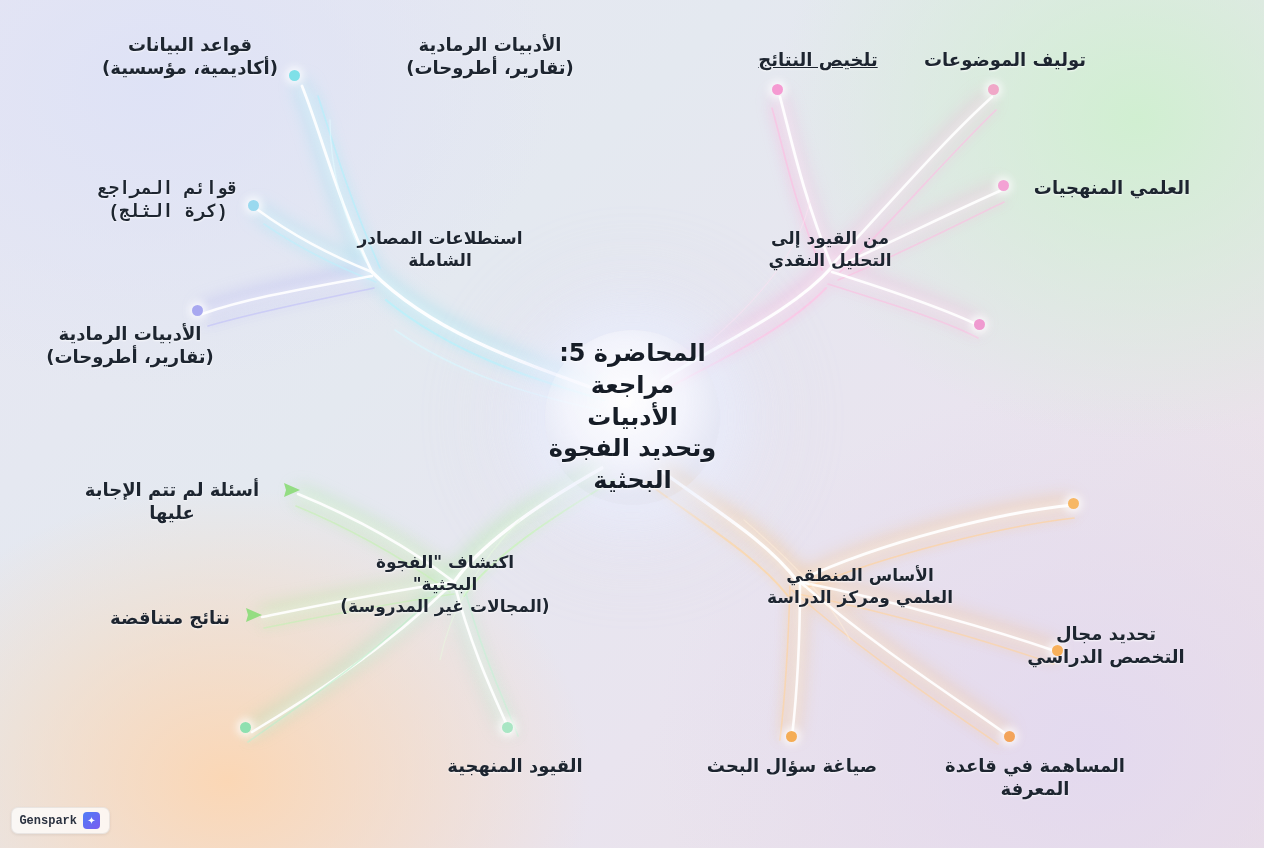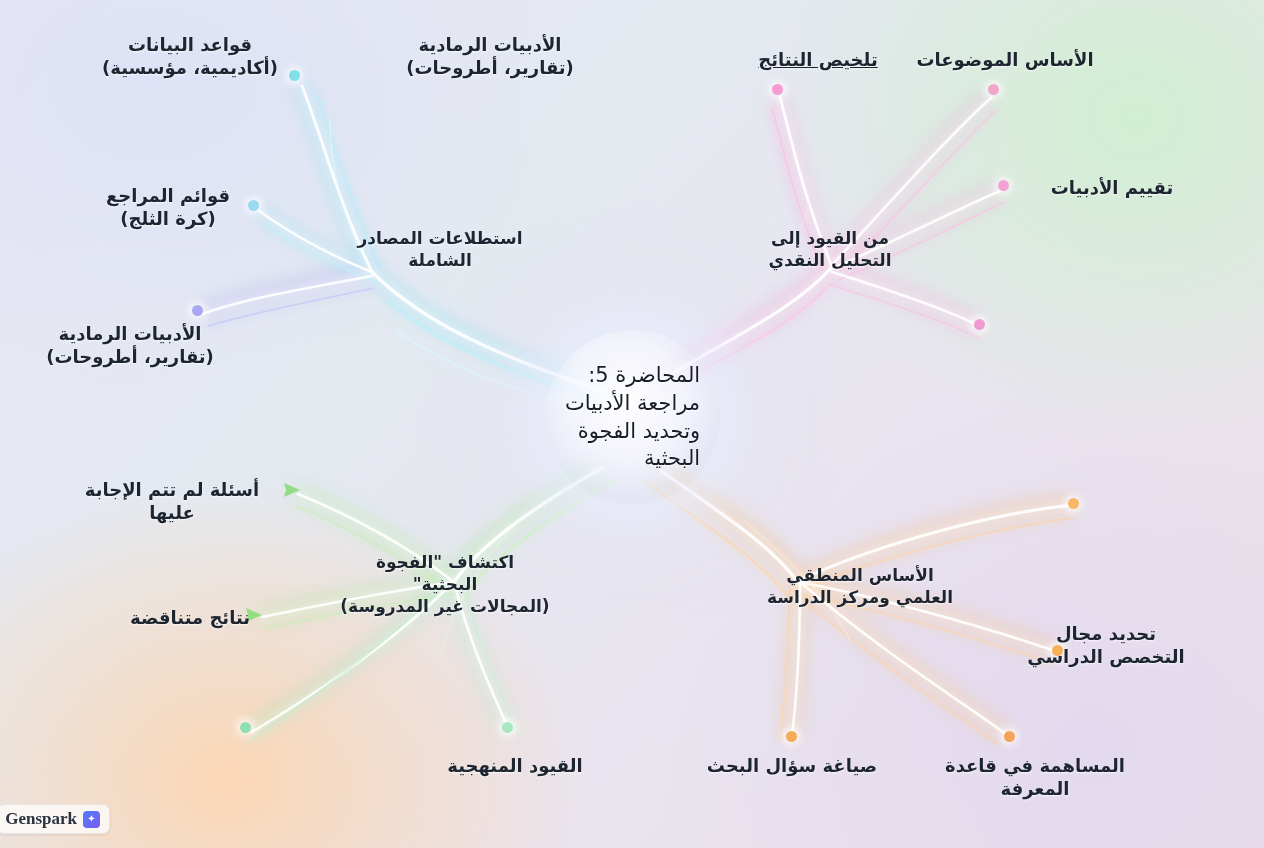--- a/index.html
+++ b/index.html
@@ -32,42 +32,42 @@
 
   .center-bubble{
     position:absolute;
     left:545px;top:330px;width:175px;height:175px;
     border-radius:50%;
     background:radial-gradient(circle at 46% 40%, rgba(255,255,255,0.95) 0%, rgba(246,247,255,0.78) 42%, rgba(226,232,250,0.45) 68%, rgba(222,228,248,0.06) 100%);
     box-shadow:0 0 45px 24px rgba(235,240,255,0.55), 0 0 90px 45px rgba(226,226,248,0.30);
     display:flex;align-items:center;justify-content:center;
   }
   .center-text{
-    color:#161d27;font-weight:400;font-size:21px;line-height:1.32;white-space:pre-line;
+    color:#161d27;font-weight:700;font-size:24px;line-height:1.32;text-align:center;white-space:pre-line;
     text-shadow:0 1px 2px rgba(255,255,255,0.85);
   }
 
   .dot{position:absolute;width:11px;height:11px;border-radius:50%;
        box-shadow:0 0 9px 3px rgba(255,255,255,0.85);}
 
   .watermark{
     position:absolute;right:1154px;bottom:14px;
     display:flex;align-items:center;gap:6px;
     background:rgba(255,255,255,0.72);
     border:1px solid rgba(0,0,0,0.07);
     border-radius:7px;padding:4px 9px 4px 7px;
     box-shadow:0 1px 3px rgba(0,0,0,0.08);
   }
   .wm-icon{
     width:17px;height:17px;border-radius:4px;
     background:linear-gradient(135deg,#4f7df6,#7a5bf0);
     display:flex;align-items:center;justify-content:center;
     color:#fff;font-size:10px;line-height:1;font-weight:700;
   }
-  .wm-text{font-size:17px;color:#2b3240;font-weight:600;font-family:Liberation Serif, serif;}
+  .wm-text{font-size:12px;color:#2b3240;font-weight:600;font-family:Liberation Mono, monospace;}
 </style>
 </head>
 <body>
 
 <div id="canvas">
 
   <svg class="wires" viewBox="0 0 1264 848" xmlns="http://www.w3.org/2000/svg">
     <defs>
       <filter id="glow" x="-60%" y="-60%" width="220%" height="220%">
         <feGaussianBlur stdDeviation="5" result="b"></feGaussianBlur>
@@ -179,38 +179,38 @@
   <div class="node-label lvl1" style="left:330px;top:228px;width:220px;">استطلاعات المصادر
 الشاملة</div>
   <div class="dot" style="left:289px;top:70px;background:#7fe0e8;"></div>
   <div class="node-label lvl2" style="left:80px;top:33px;width:220px;">قواعد البيانات
 (أكاديمية، مؤسسية)</div>
 
   <div class="node-label lvl2" style="left:390px;top:33px;width:200px;">الأدبيات الرمادية
 (تقارير، أطروحات)</div>
 
   <div class="dot" style="left:248px;top:200px;background:#9ad9ef;"></div>
-  <div class="node-label lvl2" style="left:88px;top:184px;width:160px;">قوائم المراجع
+  <div class="node-label lvl2" style="left:88px;top:178px;width:160px;font-family:Liberation Mono, monospace;">قوائم المراجع
 (كرة الثلج)</div>
 
   <div class="dot" style="left:192px;top:305px;background:#a8a8f0;"></div>
   <div class="node-label lvl2" style="left:30px;top:322px;width:200px;">الأدبيات الرمادية
 (تقارير، أطروحات)</div>
 
   <div class="node-label lvl1" style="left:730px;top:228px;width:200px;">من القيود إلى
 التحليل النقدي</div>
 
   <div class="dot" style="left:772px;top:84px;background:#f59ad2;"></div>
   <div class="node-label lvl2" style="left:728px;top:48px;width:180px;text-decoration:underline;">تلخيص النتائج</div>
 
   <div class="dot" style="left:988px;top:84px;background:#f0a8c8;"></div>
-  <div class="node-label lvl2" style="left:910px;top:48px;width:190px;">الأساس الموضوعات</div>
+  <div class="node-label lvl2" style="left:910px;top:48px;width:190px;">توليف الموضوعات</div>
 
   <div class="dot" style="left:998px;top:180px;background:#f3a2d4;"></div>
-  <div class="node-label lvl2" style="left:1022px;top:176px;width:180px;">تقييم الأدبيات</div>
+  <div class="node-label lvl2" style="left:1022px;top:176px;width:180px;">العلمي المنهجيات</div>
 
   <div class="dot" style="left:974px;top:319px;background:#ef9ad0;"></div>
 
   <div class="node-label lvl1" style="left:740px;top:565px;width:240px;">الأساس المنطقي
 العلمي ومركز الدراسة</div>
 
   <div class="dot" style="left:1068px;top:498px;background:#f7b764;"></div>
 
   <div class="dot" style="left:1052px;top:645px;background:#f7b05a;"></div>
   <div class="node-label lvl2" style="left:1016px;top:622px;width:180px;">تحديد مجال
@@ -223,21 +223,21 @@
   <div class="dot" style="left:786px;top:731px;background:#f5ad55;"></div>
   <div class="node-label lvl2" style="left:692px;top:754px;width:200px;">صياغة سؤال البحث</div>
 
   <div class="node-label lvl1" style="left:320px;top:552px;width:250px;">اكتشاف "الفجوة
 البحثية"
 (المجالات غير المدروسة)</div>
 
   <div class="node-label lvl2" style="left:62px;top:478px;width:220px;">أسئلة لم تتم الإجابة
 عليها</div>
 
-  <div class="node-label lvl2" style="left:90px;top:606px;width:160px;text-align:right;">نتائج متناقضة</div>
+  <div class="node-label lvl2" style="left:90px;top:606px;width:160px;">نتائج متناقضة</div>
 
   <div class="dot" style="left:240px;top:722px;background:#8fe0b0;"></div>
 
   <div class="dot" style="left:502px;top:722px;background:#a9e6c4;"></div>
   <div class="node-label lvl2" style="left:440px;top:754px;width:150px;">القيود المنهجية</div>
 
   <div class="watermark">
     <span class="wm-icon">✦</span>
     <span class="wm-text">Genspark</span>
   </div>

